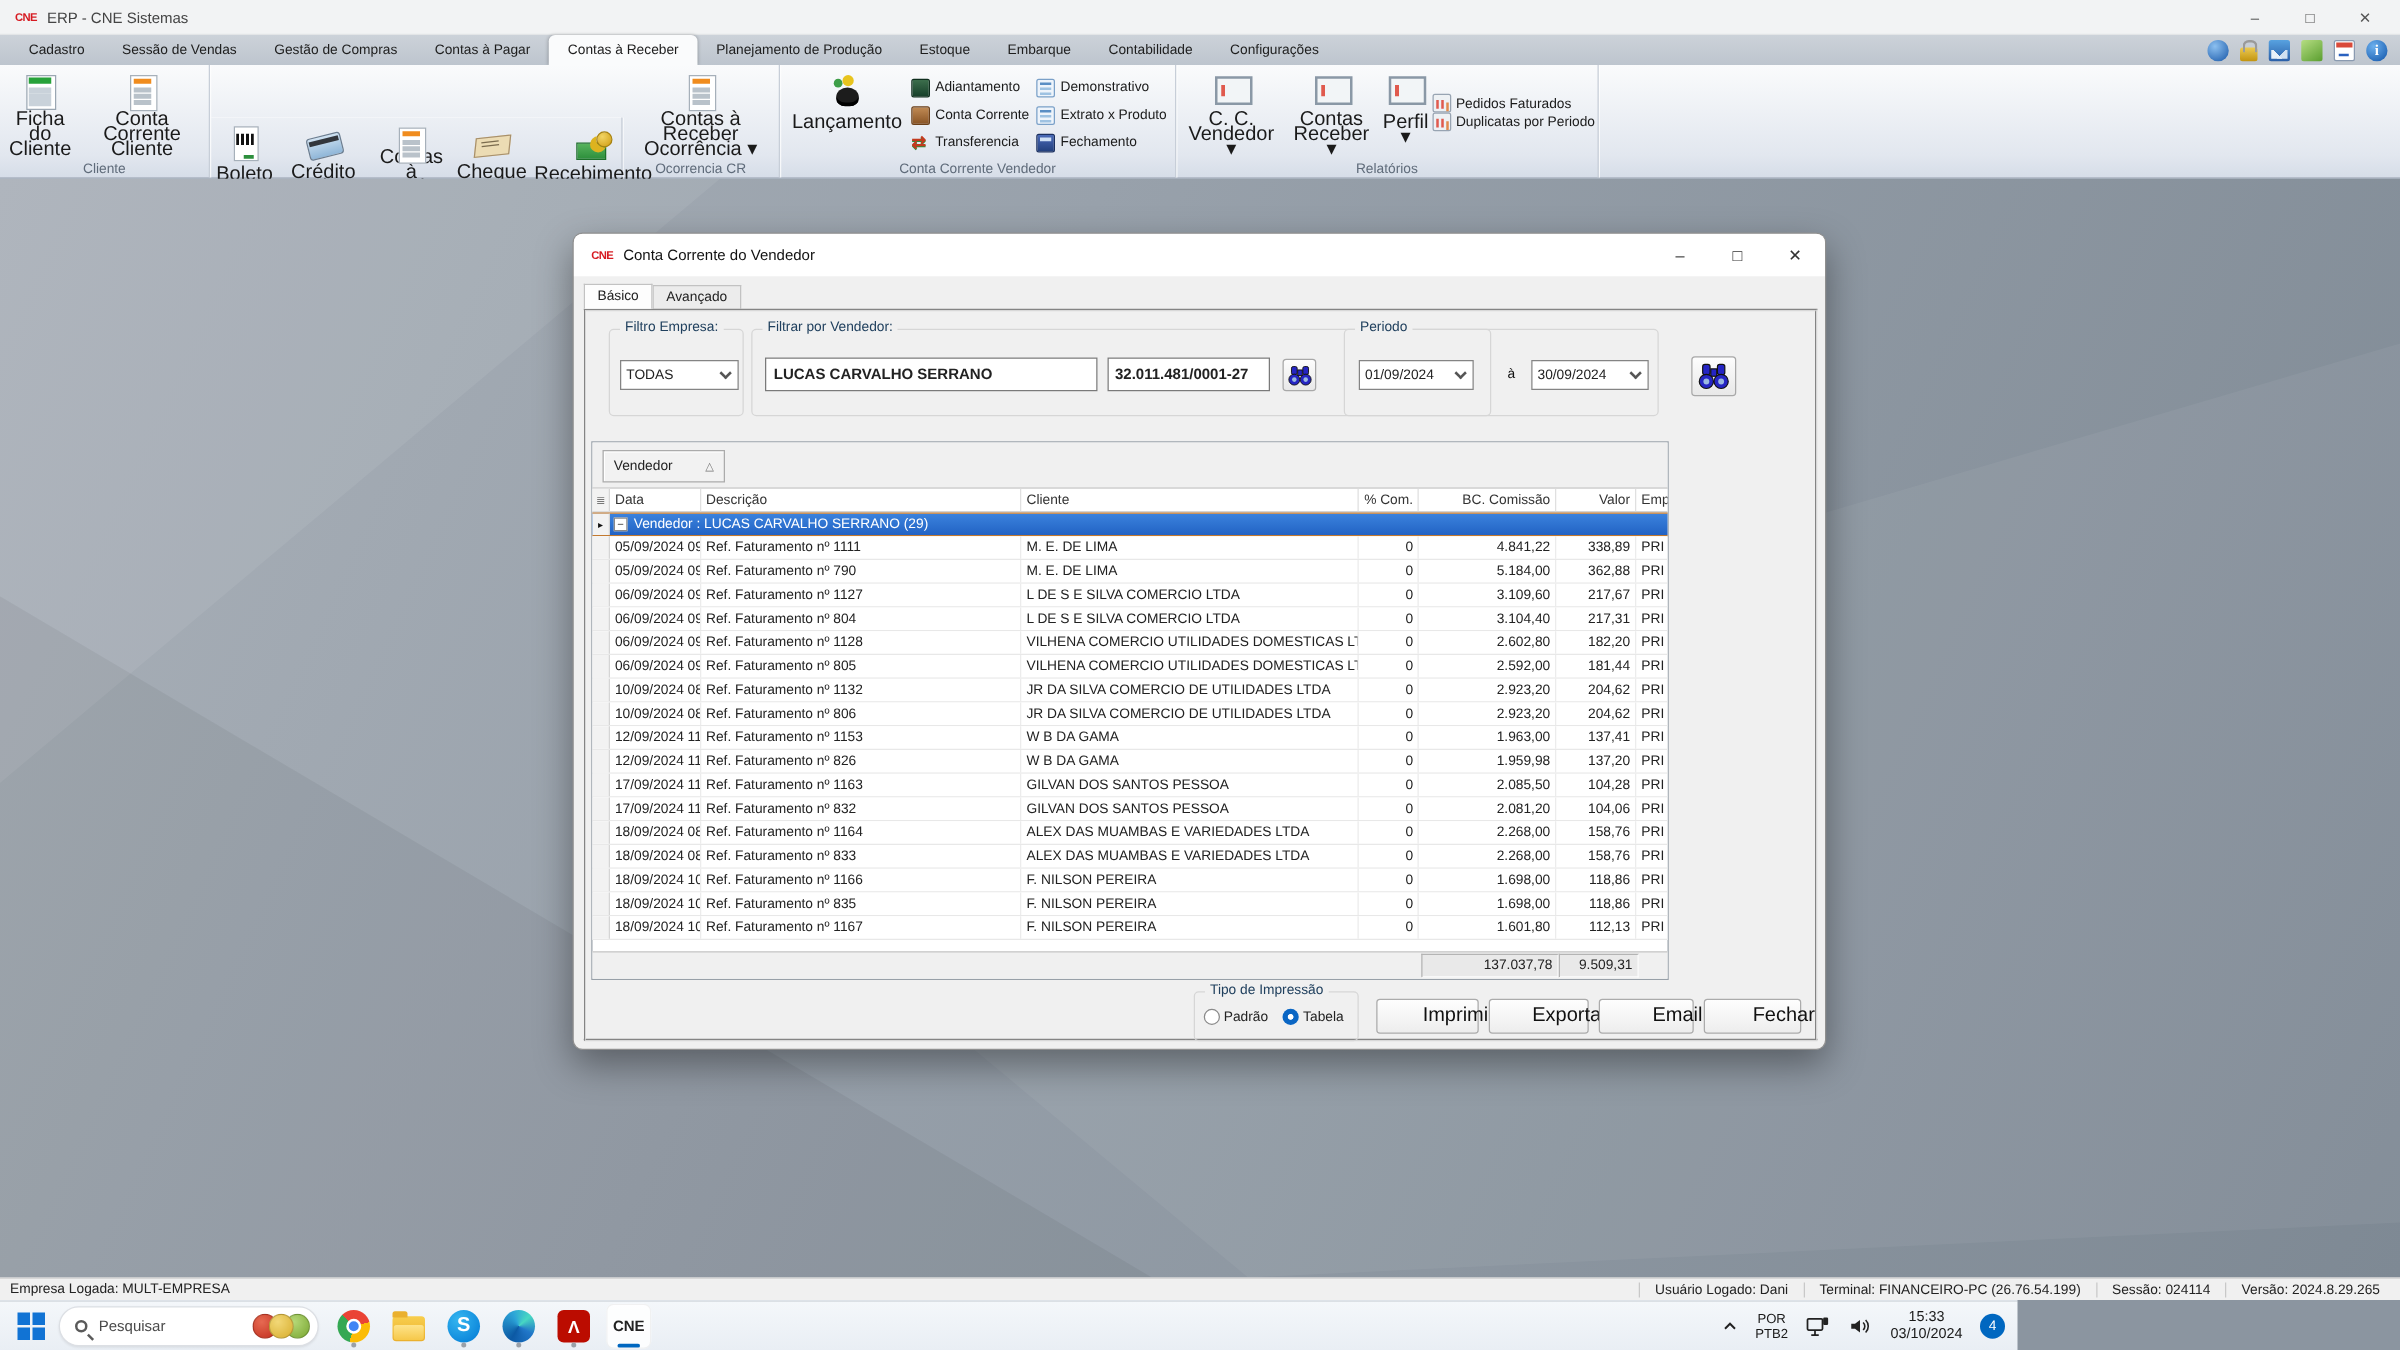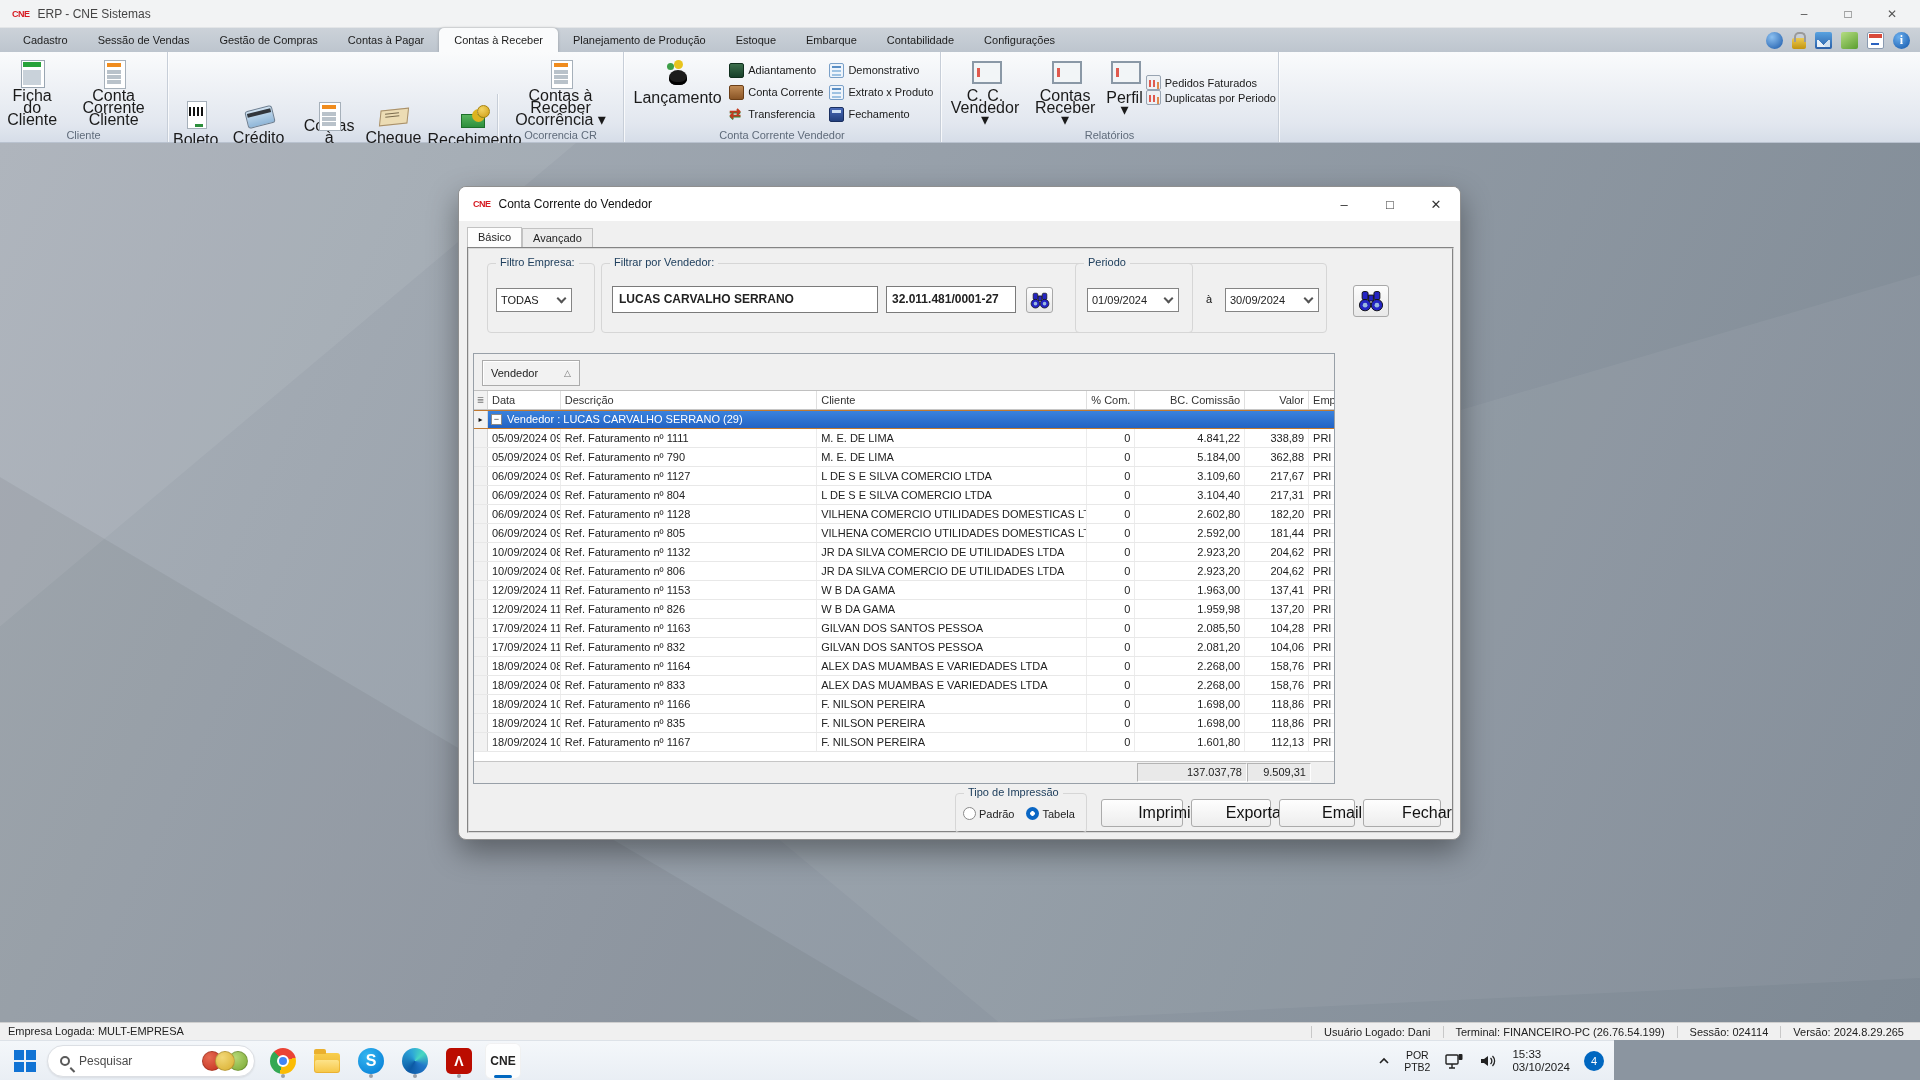--- a/index.html
+++ b/index.html
@@ -94,21 +94,21 @@
   #dlg-title-text{font-size:12px;color:#111;}
   #dlg-controls{position:absolute;right:10px;top:0;height:34px;display:flex;align-items:center;gap:18px;}
   .dc{width:28px;text-align:center;color:#333;font-size:13px;}
   #dlg-tabs{position:absolute;left:8px;top:38px;height:22px;display:flex;align-items:flex-end;}
   .dtab{padding:3px 10px;font-size:11px;border:1px solid #c2c2c2;border-bottom:none;background:#ececec;color:#222;}
   .dtab.active{background:#fdfdfd;position:relative;z-index:2;padding-bottom:4px;}
   #dlg-panel{position:absolute;left:8px;top:60px;width:987px;height:586px;background:#f0f0f0;border:2px groove #d8d8d8;}
   .gbox{position:absolute;border:1px solid #d6d6d6;border-radius:4px;}
   .gbox>.gb-label{position:absolute;top:-8px;left:8px;background:#f0f0f0;padding:0 4px;font-size:11px;color:#20405e;white-space:nowrap;}
   #gb-empresa{left:18px;top:14px;width:108px;height:70px;}
-  #empresa-combo{position:absolute;left:8px;top:24px;width:76px;height:24px;background:#fff;border:1px solid #848484;display:flex;align-items:center;padding:0 4px;font-size:11px;}
+  #empresa-combo{position:absolute;left:8px;top:24px;width:95px;height:24px;background:#fff;border:1px solid #848484;display:flex;align-items:center;padding:0 4px;font-size:11px;}
   .chev{width:7px;height:7px;border-right:2px solid #555;border-bottom:2px solid #555;transform:rotate(45deg);margin:-3px 2px 0 auto;}
   #gb-vendedor{left:132px;top:14px;width:592px;height:70px;}
   #vendor-input{position:absolute;left:10px;top:22px;width:266px;height:27px;background:#fff;border:1px solid #7a7a7a;font-weight:bold;font-size:12px;line-height:25px;padding:0 6px;white-space:nowrap;overflow:hidden;}
   #vendor-cnpj{position:absolute;left:284px;top:22px;width:130px;height:27px;background:#fff;border:1px solid #7a7a7a;font-weight:bold;font-size:12px;line-height:25px;padding:0 5px;}
   .binoc-btn{position:absolute;background:linear-gradient(#fdfdfd,#e8e8e8);border:1px solid #a8a8a8;border-radius:3px;display:flex;align-items:center;justify-content:center;}
   #vendor-search{left:424px;top:23px;width:27px;height:26px;}
   #gb-periodo{left:606px;top:14px;width:252px;height:70px;}
   .datebox{position:absolute;top:24px;height:24px;background:#fff;border:1px solid #848484;display:flex;align-items:center;padding:0 4px;font-size:11px;}
   #date-from{left:11px;width:92px;}
   #date-to{left:149px;width:94px;}
@@ -183,21 +183,21 @@
   .ta-chrome{border-radius:50%;background:conic-gradient(from -45deg,#ea4335 0 120deg,#fbbc05 0 240deg,#34a853 0 360deg);}
   .ta-chrome::after{content:"";position:absolute;inset:7px;border-radius:50%;background:#4285f4;border:2px solid #fff;}
   .ta-file-explorer{background:linear-gradient(#f8ce4d,#eab02e);border-radius:3px;height:20px;margin-top:4px;}
   .ta-file-explorer::before{content:"";position:absolute;left:0;top:-4px;width:12px;height:5px;background:#eab02e;border-radius:2px 2px 0 0;}
   .ta-file-explorer::after{content:"";position:absolute;left:1px;right:1px;bottom:1px;height:12px;background:linear-gradient(#fde38a,#f6c84a);border-radius:2px;}
   .ta-skype{border-radius:50%;background:radial-gradient(circle at 35% 30%,#35b6f0,#0078d4);color:#fff;font-size:16px;}
   .ta-edge{border-radius:50%;background:conic-gradient(from 210deg,#0c59a4,#2ca4d8 35%,#48d8c2 55%,#2177c9 75%,#0c59a4);}
   .ta-acrobat{border-radius:5px;background:#bb0c00;color:#fff;font-size:14px;}
   #task-right{position:absolute;right:10px;top:0;height:40px;display:flex;align-items:center;gap:14px;}
   #tray-lang{font-size:10.5px;line-height:12px;text-align:center;color:#1a1a1a;}
-  #tray-clock{font-size:11.5px;line-height:13px;text-align:left;color:#1a1a1a;}
+  #tray-clock{font-size:11.5px;line-height:13px;text-align:center;color:#1a1a1a;}
   #tray-badge{width:20px;height:20px;border-radius:50%;background:#0067c0;color:#fff;font-size:11px;display:flex;align-items:center;justify-content:center;}
 </style>
 </head>
 <body>
 
 <div id="screen">
 
   <div id="titlebar">
     <span class="cne-mark">CNE</span>
     <span id="win-title">ERP - CNE Sistemas</span>

